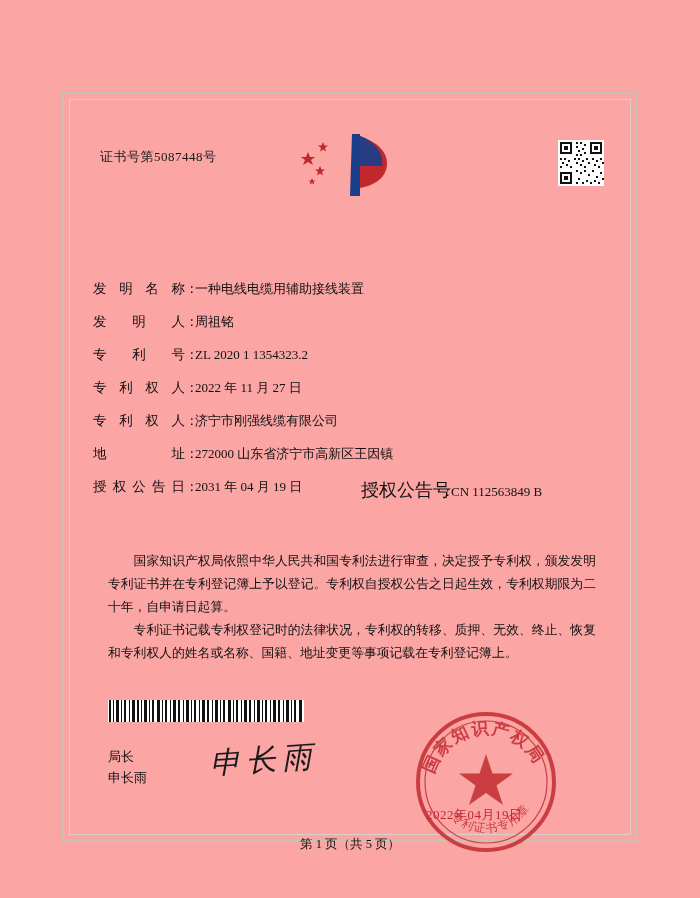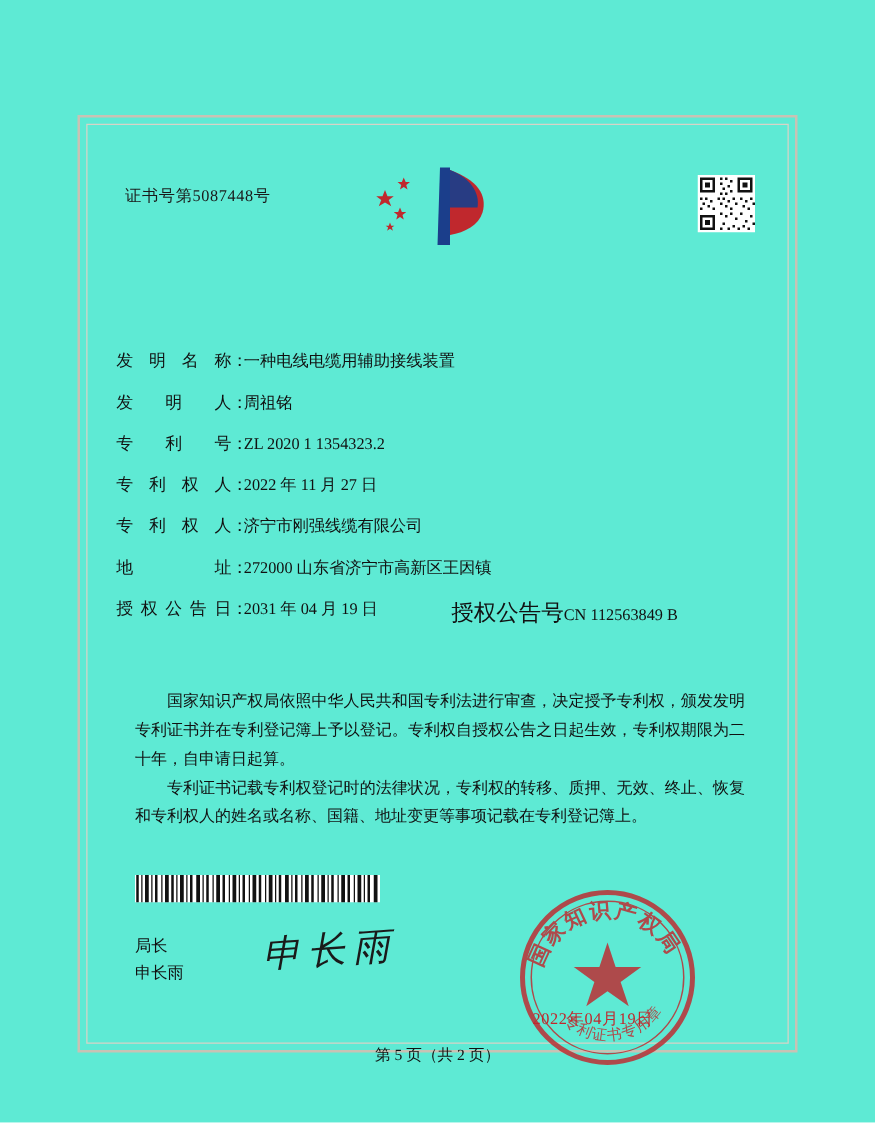--- a/index.html
+++ b/index.html
@@ -10,21 +10,21 @@
   body {
     width: 700px;
     height: 898px;
     font-family: "Liberation Serif", "DejaVu Serif", serif;
     overflow: hidden;
   }
   .page {
     position: relative;
     width: 700px;
     height: 898px;
-    background: #5eead4;
+    background: #fca5a5;
   }
   
   .border-outer {
     position: absolute;
     left: 62px;
     top: 92px;
     width: 576px;
     height: 750px;
     border: 2px solid #c8c2b4;
     box-sizing: border-box;
@@ -409,16 +409,16 @@
           <path id="arcBottom" d="M26 92 A 52 52 0 0 0 122 92" fill="none"></path>
           <text font-family="Liberation Serif, serif" font-size="12" fill="#c0282d" letter-spacing="1">
             <textPath href="#arcBottom" startOffset="18%">专利证书专用章</textPath>
           </text>
         </g>
       </svg>
     </div>
 
     <div class="seal-date">2022年04月19日</div>
 
-    <div class="page-num">第 5 页（共 2 页）</div>
+    <div class="page-num">第 1 页（共 5 页）</div>
 
   </div>
 </div>
 
 </body></html>

